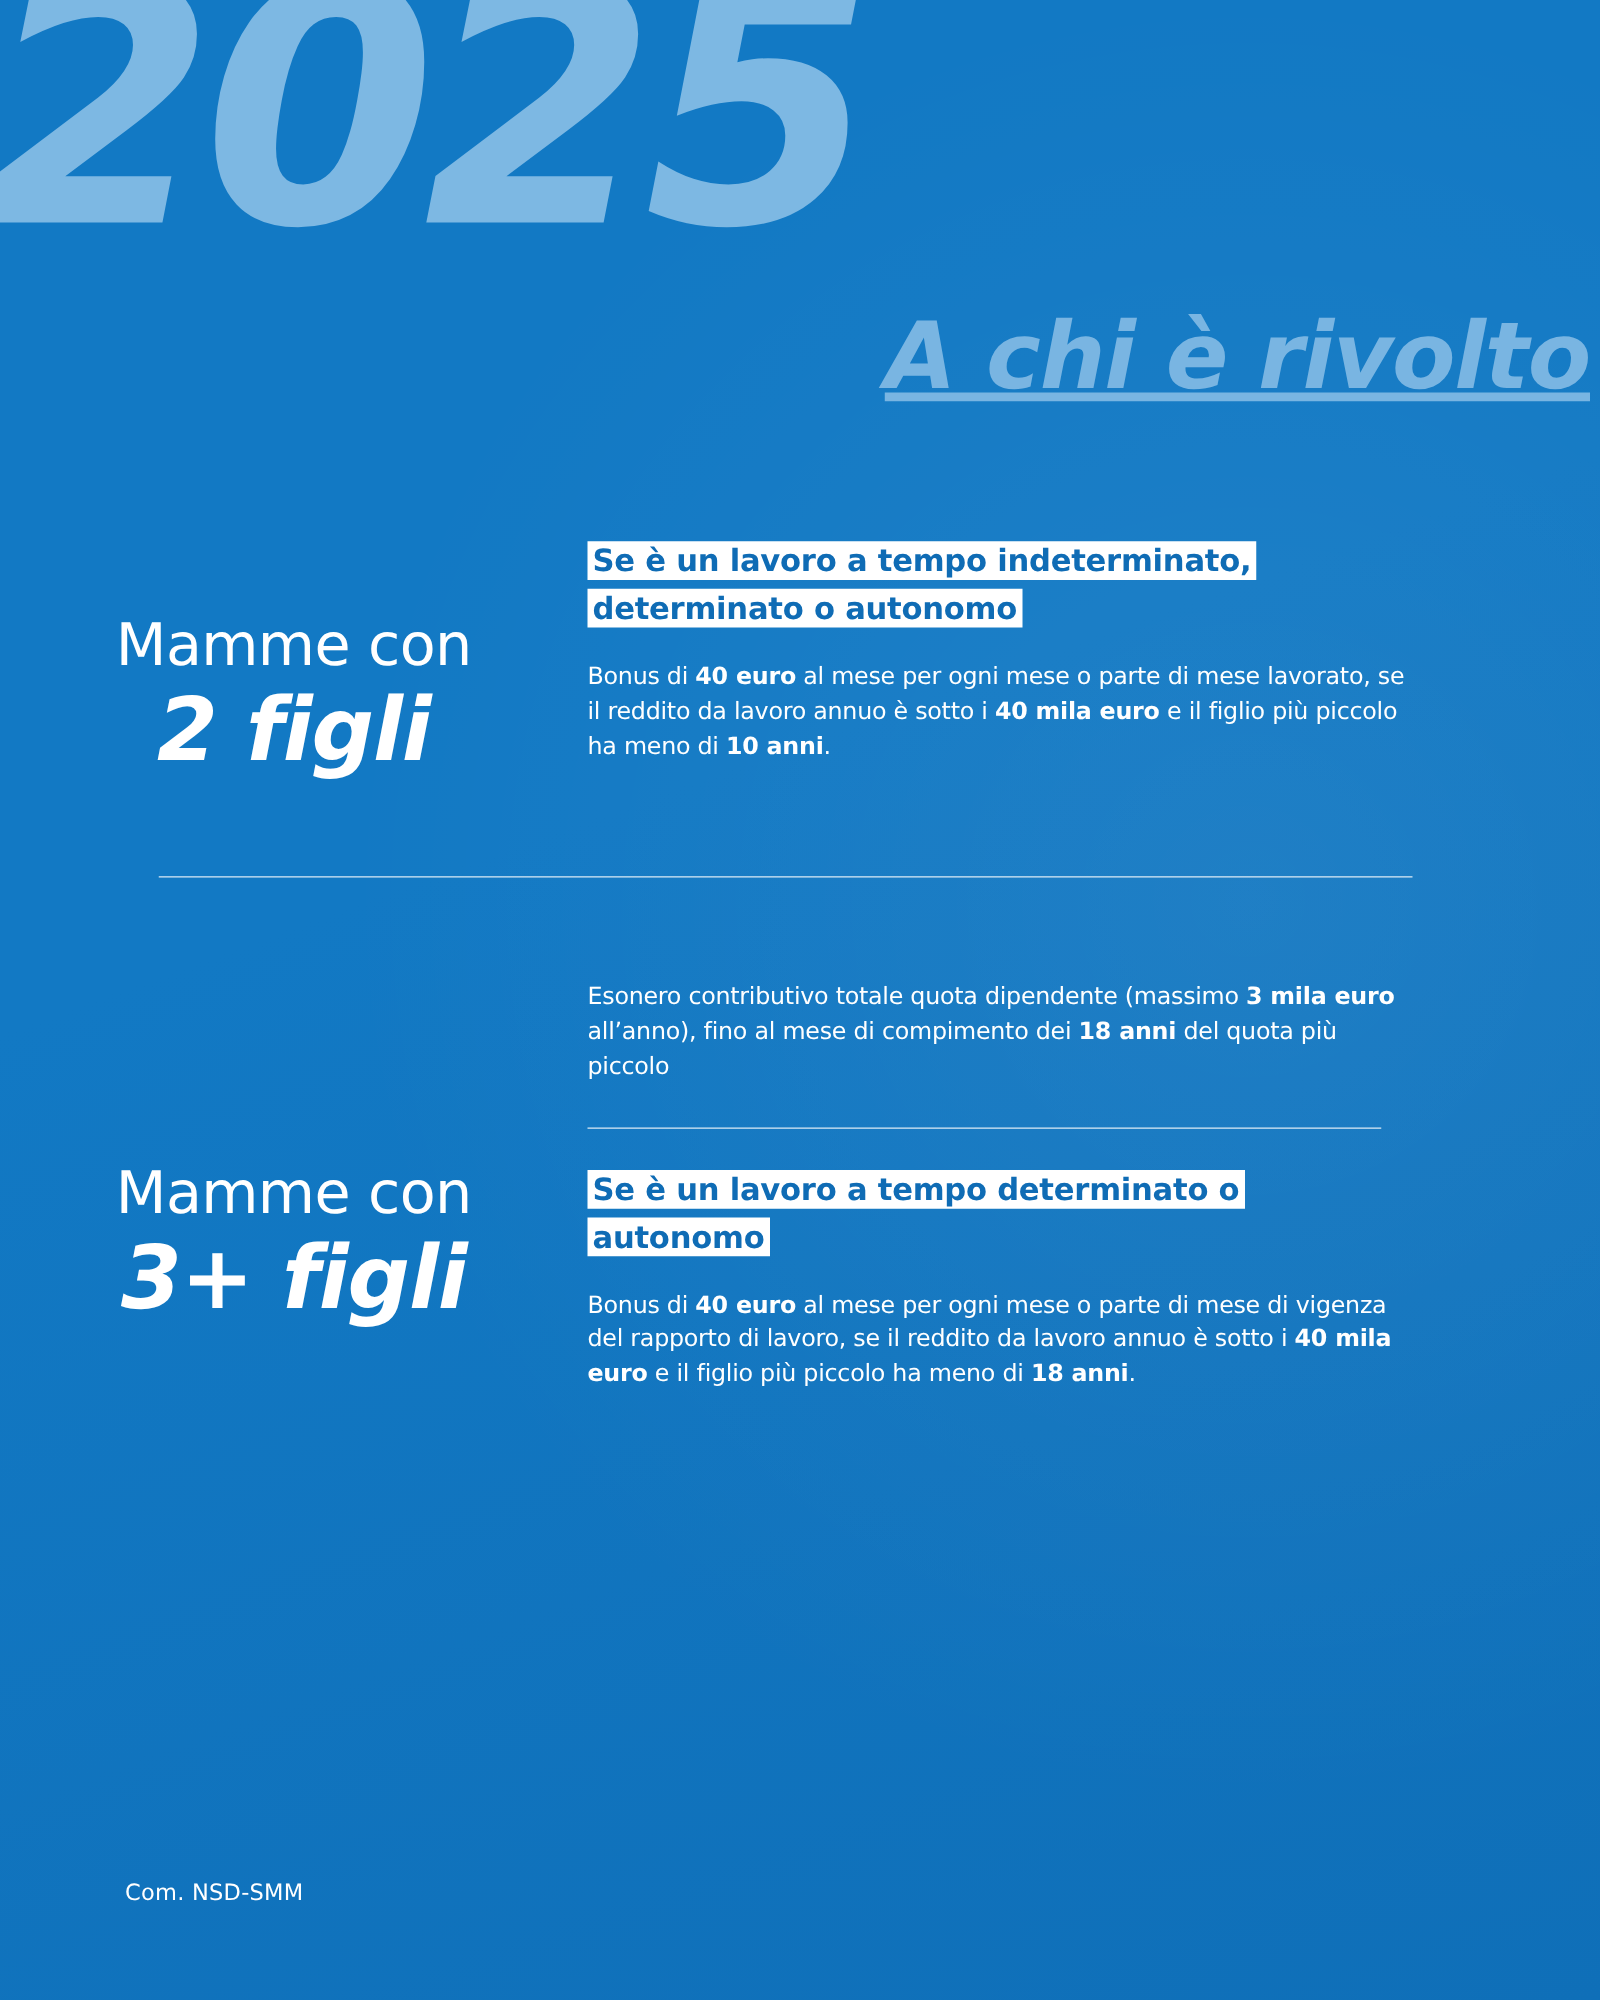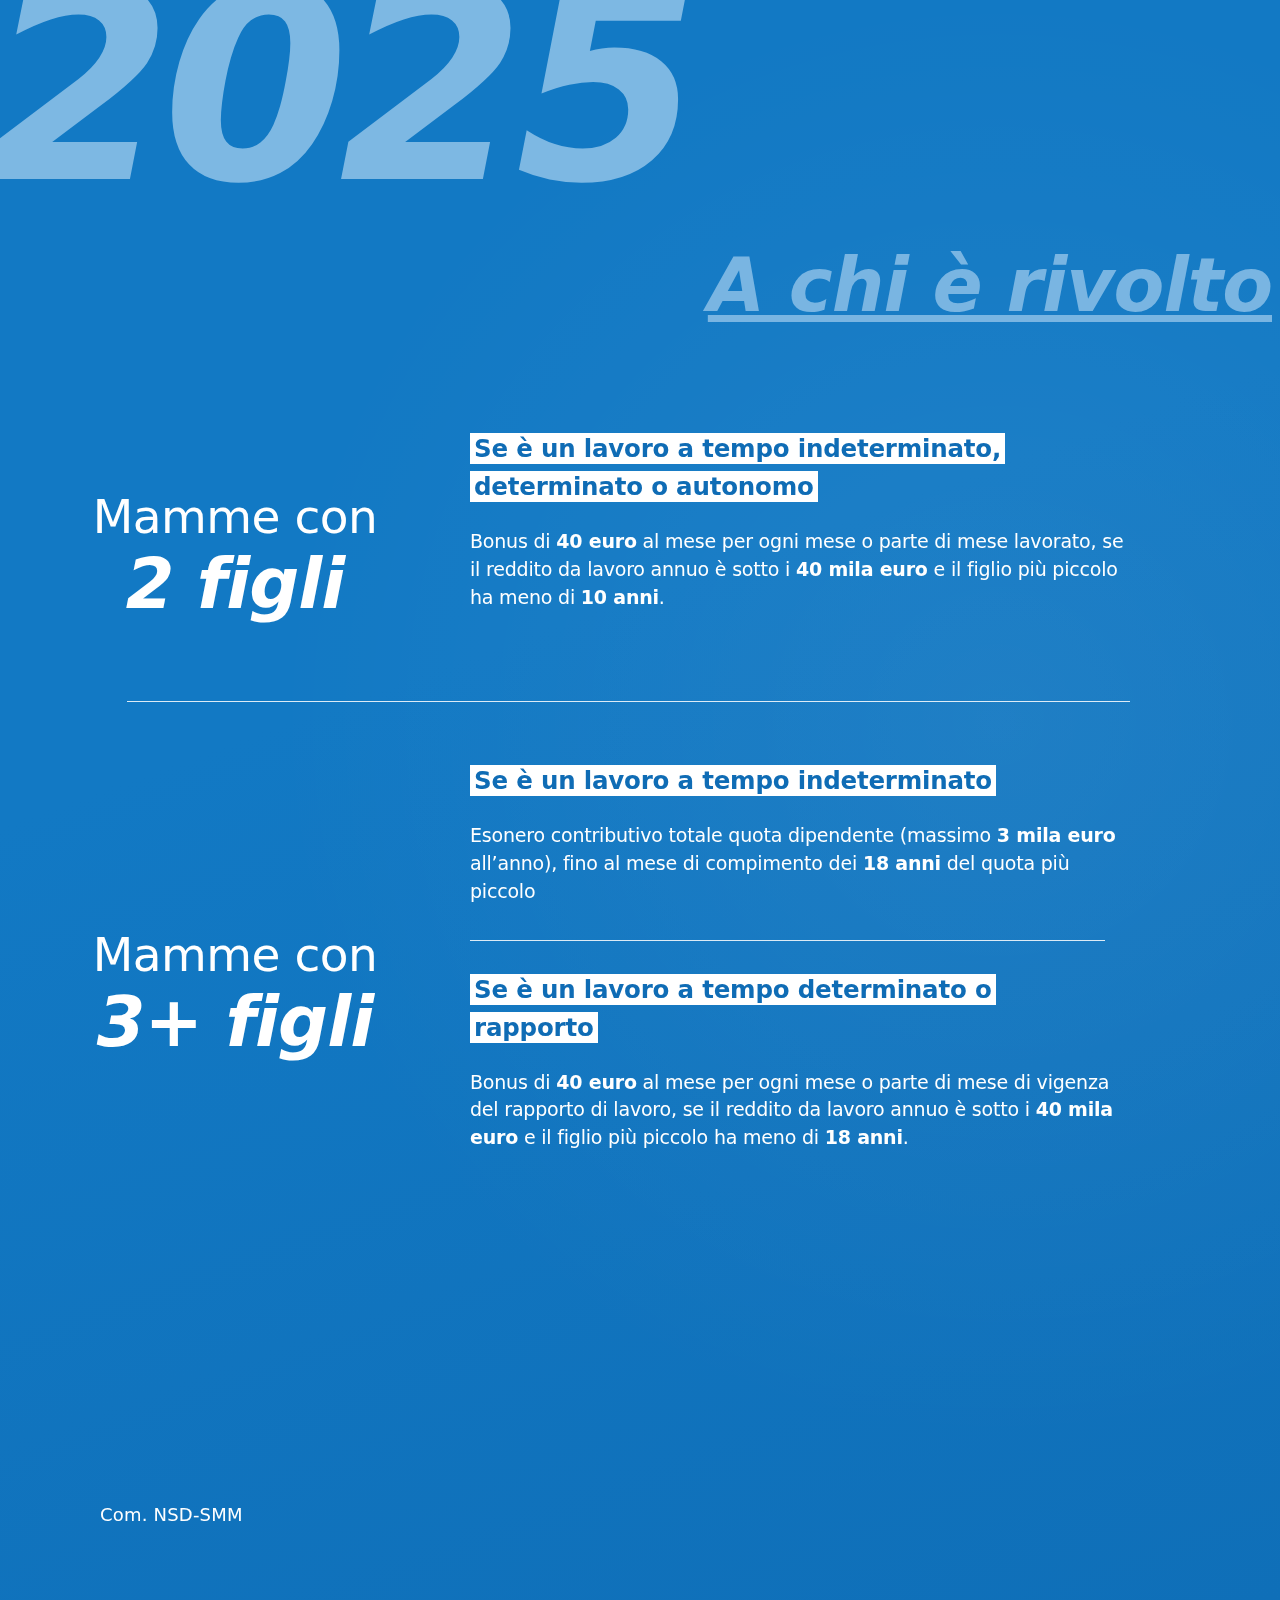--- a/index.html
+++ b/index.html
@@ -181,29 +181,26 @@
     </div>
     <div style="height:60px"></div>
 
     <div class="block">
       <div class="label-col lower" style="padding-top:168px">
         <div class="label-line1">Mamme con</div>
         <div class="label-line2">3+ figli</div>
       </div>
       <div class="detail-col">
 
+        <div class="body"><span>Esonero contributivo totale quota dipendente (massimo </span><b>3 mila euro</b><span> all’anno), fino al mese di compimento dei </span><b>18 anni</b><span> del quota più piccolo</span></div>
+
+        <div class="divider-minor"></div>
+
         <div class="subhead-wrap">
-          <span class="subhead">Se è un lavoro a tempo indeterminato</span>
-        </div>
-        <div class="body"><span>Esonero contributivo totale quota dipendente (massimo </span><b>3 mila euro</b><span> all’anno), fino al mese di compimento dei </span><b>18 anni</b><span> del quota più piccolo</span></div>
-
-        <div class="divider-minor"></div>
-
-        <div class="subhead-wrap">
-          <span class="subhead">Se è un lavoro a tempo determinato o rapporto</span>
+          <span class="subhead">Se è un lavoro a tempo determinato o autonomo</span>
         </div>
         <div class="body"><span>Bonus di </span><b>40 euro</b><span> al mese per ogni mese o parte di mese di vigenza del rapporto di lavoro, se il reddito da lavoro annuo è sotto i </span><b>40 mila euro</b><span> e il figlio più piccolo ha meno di </span><b>18 anni</b><span>.</span></div>
 
       </div>
     </div>
 
   </div>
 
   <div class="credit">Com. NSD-SMM</div>
 

